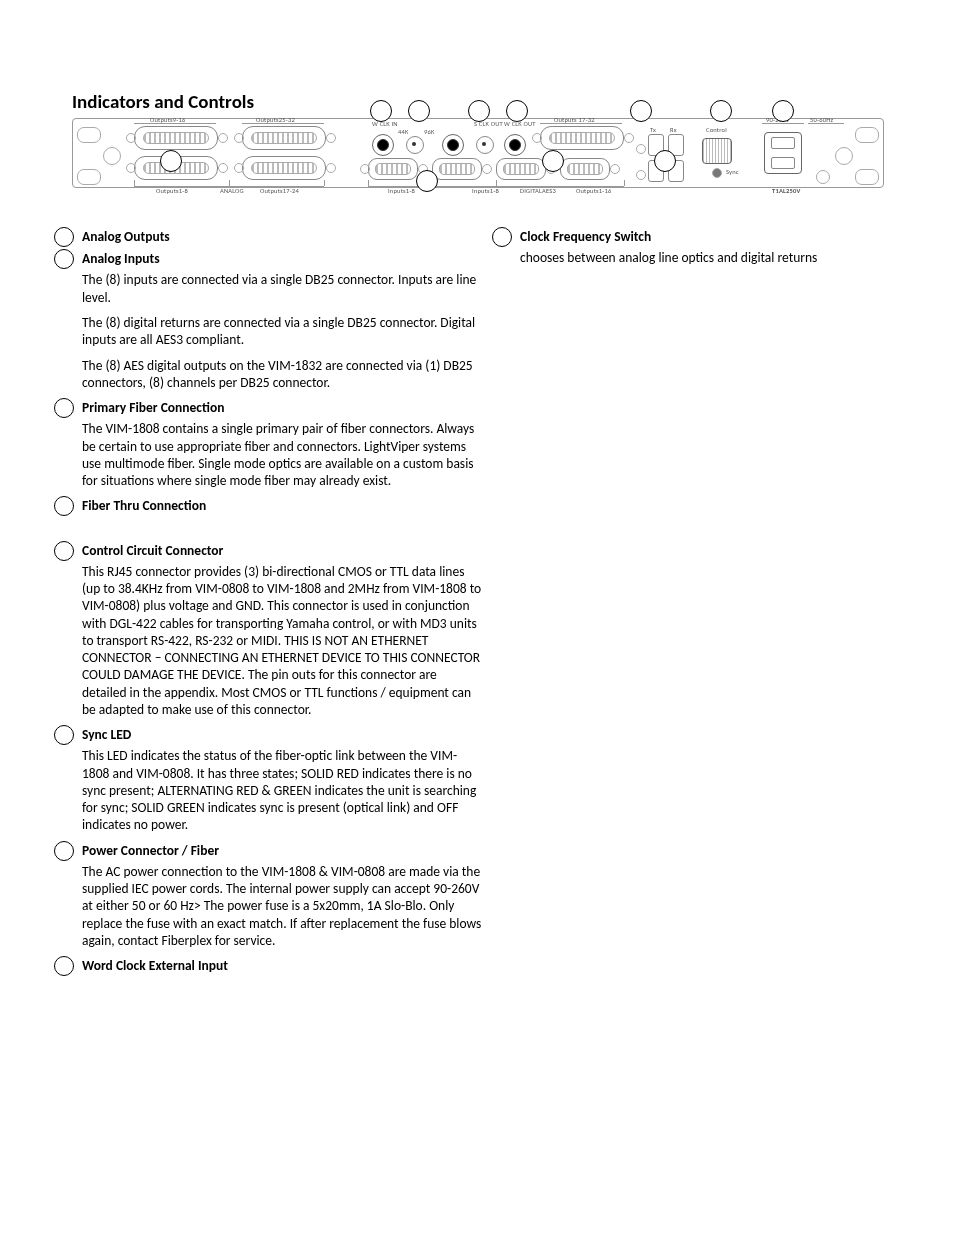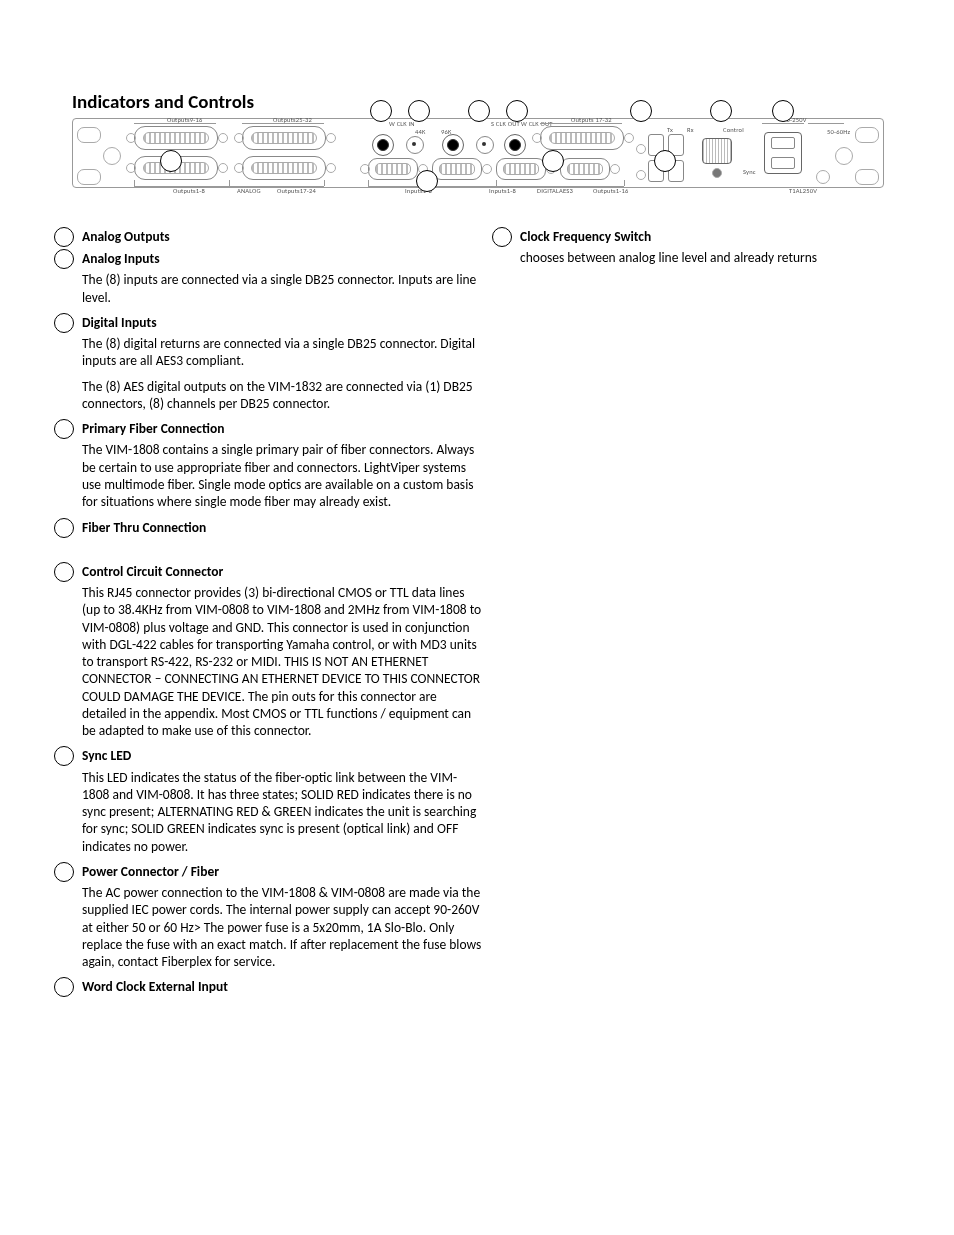--- a/index.html
+++ b/index.html
@@ -157,21 +157,20 @@
     background: repeating-linear-gradient(90deg,#bbb 0 2px,transparent 2px 5px);
   }
 
   
   .dlab {
     position: absolute;
     font-size: 6.5px;
     letter-spacing: .2px;
     color: #555;
     white-space: nowrap;
-    margin-left: 17px;
   }
   .brline {            
     position: absolute;
     height: 0;
     border-top: 1px solid #999;
   }
   .brtick {            
     position: absolute;
     width: 0;
     border-left: 1px solid #999;
@@ -310,22 +309,22 @@
 
     <div class="rj45" style="left:630px;top:24px;"></div>
     <div class="dlab" style="left:634px;top:12px;">Control</div>
     <div class="stud" style="left:640px;top:54px; background:#777;"></div>
     <div class="dlab" style="left:654px;top:54px;">Sync</div>
 
     <div class="iec" style="left:692px;top:18px;"></div>
     <div class="brline" style="left:690px;top:9px; width:42px;"></div>
     <div class="dlab" style="left:694px;top:2px;">90-250V</div>
     <div class="brline" style="left:736px;top:9px; width:36px;"></div>
-    <div class="dlab" style="left:738px;top:14px;">50-60Hz</div>
-    <div class="dlab" style="left:700px;top:73px;">T1AL250V</div>
+    <div class="dlab" style="left:738px;top:2px;">50-60Hz</div>
+    <div class="dlab" style="left:700px;top:73px;font-weight:bold;">T1AL250V</div>
     <div class="stud" style="left:744px;top:56px; width:12px;height:12px;"></div>
 
     <div class="callout" style="left:88px;  top:36px;"></div>
     <div class="callout" style="left:298px; top:-14px;"></div>
     <div class="callout" style="left:336px; top:-14px;"></div>
     <div class="callout" style="left:396px; top:-14px;"></div>
     <div class="callout" style="left:434px; top:-14px;"></div>
     <div class="callout" style="left:344px; top:56px;"></div>
     <div class="callout" style="left:558px; top:-14px;"></div>
     <div class="callout" style="left:470px; top:36px;"></div>
@@ -336,21 +335,20 @@
 
   <div class="coll">
     <div class="item">
       <h4>Analog Outputs</h4>
     </div>
     <div class="item">
       <h4>Analog Inputs</h4>
       <p>The (8) inputs are connected via a single DB25 connector. Inputs are line level.</p>
     </div>
     <div class="item">
-      <h4>Digital Inputs</h4>
       <p>The (8) digital returns are connected via a single DB25 connector. Digital inputs are all AES3 compliant.</p>
     </div>
     <div class="item">
       <p>The (8) AES digital outputs on the VIM-1832 are connected via (1) DB25 connectors, (8) channels per DB25 connector.</p>
     </div>
     <div class="item">
       <h4>Primary Fiber Connection</h4>
       <p>The VIM-1808 contains a single primary pair of fiber connectors. Always be certain to use appropriate fiber and connectors. LightViper systems use multimode fiber. Single mode optics are available on a custom basis for situations where single mode fiber may already exist.</p>
     </div>
     <div class="item" style="margin-bottom:26px;">
@@ -369,17 +367,17 @@
       <p>The AC power connection to the VIM-1808 &amp; VIM-0808 are made via the supplied IEC power cords. The internal power supply can accept 90-260V at either 50 or 60 Hz&gt; The power fuse is a 5x20mm, 1A Slo-Blo. Only replace the fuse with an exact match. If after replacement the fuse blows again, contact Fiberplex for service.</p>
     </div>
     <div class="item">
       <h4>Word Clock External Input</h4>
     </div>
   </div>
 
   <div class="colr">
     <div class="item">
       <h4>Clock Frequency Switch</h4>
-      <p>chooses between analog line level and already returns</p>
+      <p>chooses between analog line optics and digital returns</p>
     </div>
   </div>
 
 </div>
 
 </body></html>

